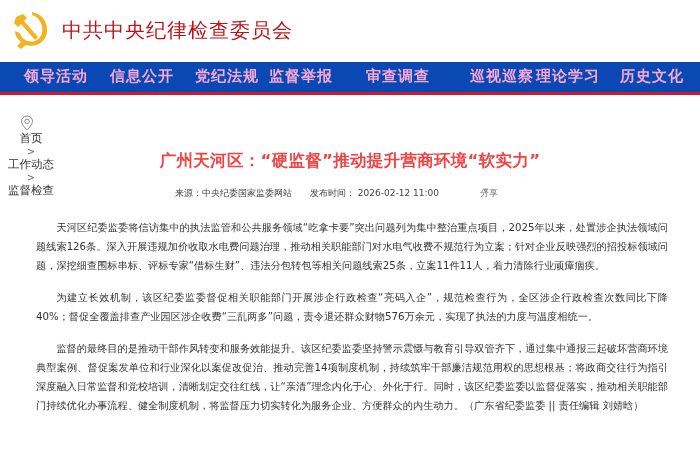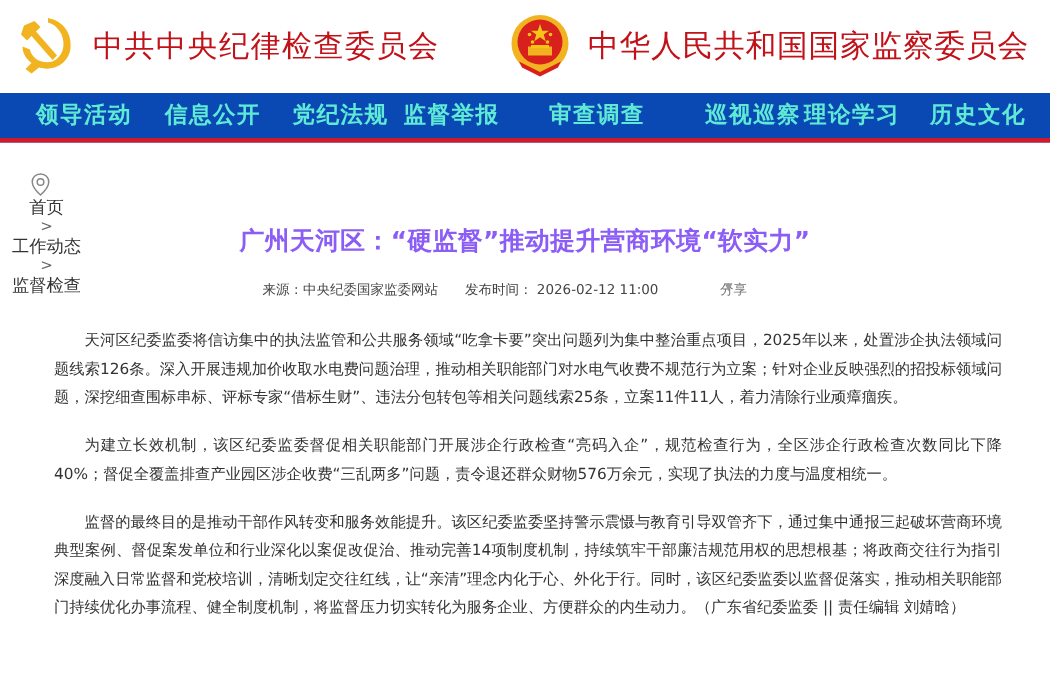--- a/index.html
+++ b/index.html
@@ -8,62 +8,47 @@
 
   .header { position:relative; height:62px; background:#fff; }
   .org { position:absolute; top:0; height:60px; display:flex; align-items:center; }
   .org-1 { left:8px; }
   .org-2 { left:338px; }
   .emblem { width:44px; height:44px; margin-right:10px; flex:0 0 auto; }
   .org-title { font-family:"DejaVu Serif", "Liberation Serif", serif; font-weight:normal; color:#c1121a; font-size:20px; letter-spacing:1px; white-space:nowrap; }
   .org-2 .org-title { font-size:20.5px; letter-spacing:0.5px; }
 
   .nav { position:absolute; top:62px; left:0; width:700px; height:33px; background:#0a48b4; border-bottom:3px solid #d2192a; display:flex; align-items:center; }
-  .nav-item { font-family:"DejaVu Serif", "Liberation Serif", serif; font-weight:bold; color:#5eead4; font-size:15px; letter-spacing:1px; white-space:nowrap; position:absolute; top:5px; }
+  .nav-item { font-family:"DejaVu Serif", "Liberation Serif", serif; font-weight:bold; color:#f9a8d4; font-size:15px; letter-spacing:1px; white-space:nowrap; position:absolute; top:5px; }
 
   .breadcrumb { position:absolute; top:115px; left:8px; display:flex; align-items:center; font-size:11.5px; color:#333;flex-direction:column; }
   .pin-icon { width:14px; height:16px; margin-right:8px; }
   .bc-sep { margin:0 5px; color:#666; font-size:10px; }
 
-  .title { position:absolute; top:150px; left:0; width:700px; text-align:center; font-weight:bold; color:#8b5cf6; font-size:16.5px; letter-spacing:0.3px; }
+  .title { position:absolute; top:150px; left:0; width:700px; text-align:center; font-weight:bold; color:#ef4444; font-size:16.5px; letter-spacing:0.3px; }
 
   .meta { position:absolute; top:187px; left:0; width:700px; font-size:9px; color:#444; }
   .meta span { position:absolute; white-space:nowrap; }
   .share { color:#777; cursor:pointer; }
   .share .caret { font-size:7px; margin-left:3px; color:#999; }
 
   .content { position:absolute; top:218px; left:36px; width:632px; font-size:10.2px; line-height:19px; color:#333; }
   .content p { text-indent:2em; margin-bottom:13px; text-align:justify; }
   .content p.first { text-indent:0; margin-left:-0px; }
 </style>
 </head>
 <body>
 
 <div class="header">
   <div class="org org-1">
     <svg class="emblem" viewBox="0 0 44 44">
       <path d="M24 4 C34 6 40 14 39 24 C38 34 28 40 18 37 L13 41 L9 38 L13 34 C9 31 7 27 7 23 L12 25 C13 31 20 35 27 33 C34 30 36 22 33 15 C31 11 28 8 24 7 Z" fill="#f2b320"></path>
       <path d="M8 9 L15 6 L19 10 L16 13 L30 29 L27 32 L13 16 L10 19 L6 15 Z" fill="#f2b320"></path>
     </svg>
     <span class="org-title">中共中央纪律检查委员会</span>
-  </div>
-  <div class="org org-2">
-    <svg class="emblem" viewBox="0 0 44 44">
-      <circle cx="22" cy="21" r="19" fill="#f2b320"></circle>
-      <circle cx="22" cy="20" r="15" fill="#d8201c"></circle>
-      <polygon points="22,8 23.5,12.5 28,12.5 24.5,15 25.8,19.5 22,16.8 18.2,19.5 19.5,15 16,12.5 20.5,12.5" fill="#f5c518"></polygon>
-      <circle cx="15" cy="15" r="1.2" fill="#f5c518"></circle>
-      <circle cx="29" cy="15" r="1.2" fill="#f5c518"></circle>
-      <circle cx="17" cy="20" r="1.2" fill="#f5c518"></circle>
-      <circle cx="27" cy="20" r="1.2" fill="#f5c518"></circle>
-      <rect x="14" y="23" width="16" height="6" fill="#f2b320"></rect>
-      <rect x="16" y="22" width="12" height="2" fill="#f5c518"></rect>
-      <path d="M8 33 L22 40 L36 33 L34 37 L22 43 L10 37 Z" fill="#d8201c"></path>
-    </svg>
-    <span class="org-title">中华人民共和国国家监察委员会</span>
   </div>
 </div>
 
 <div class="nav">
   <span class="nav-item" style="left:24px">领导活动</span>
   <span class="nav-item" style="left:110px">信息公开</span>
   <span class="nav-item" style="left:195px">党纪法规</span>
   <span class="nav-item" style="left:269px">监督举报</span>
   <span class="nav-item" style="left:366px">审查调查</span>
   <span class="nav-item" style="left:470px">巡视巡察</span>

